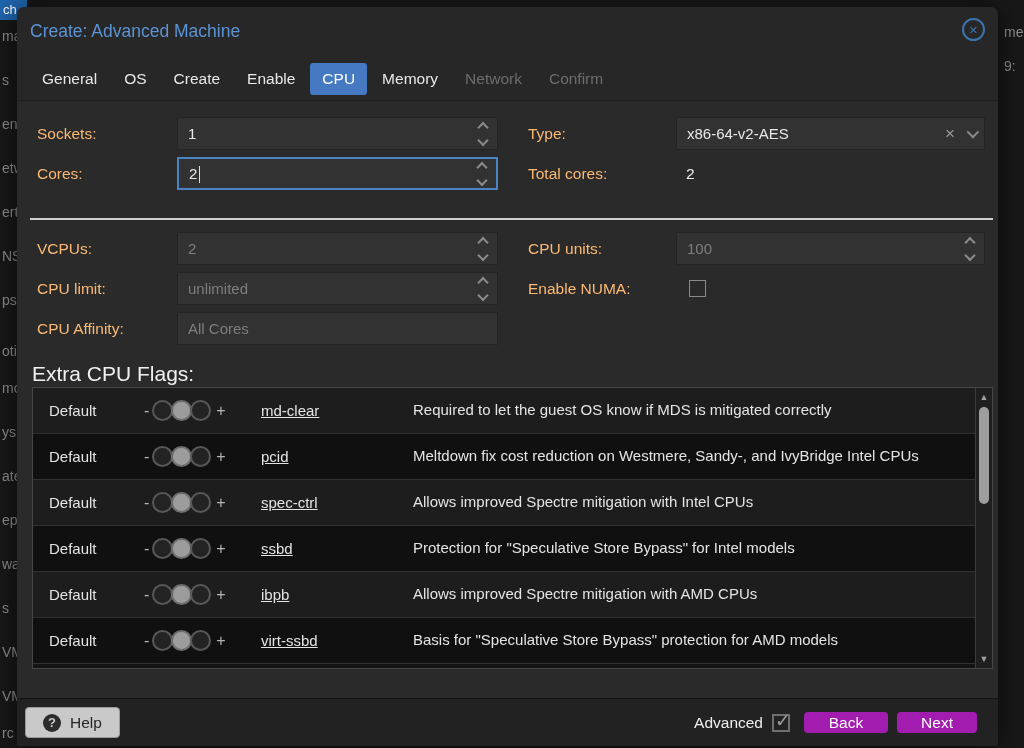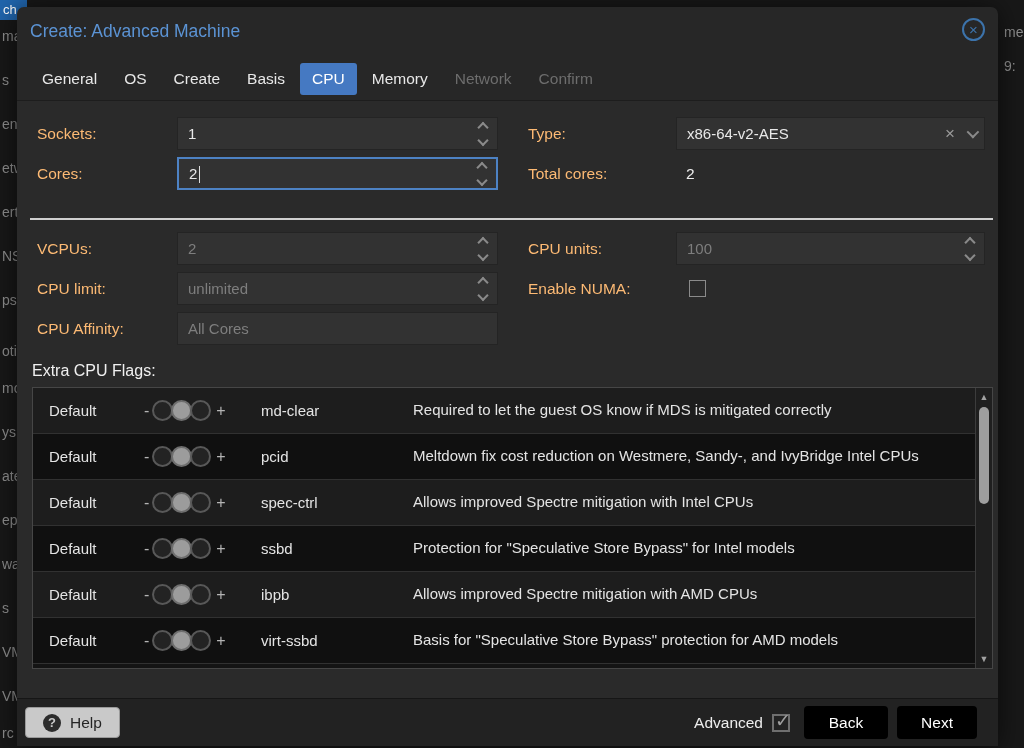--- a/index.html
+++ b/index.html
@@ -48,39 +48,39 @@
   .chev { width:8px; height:8px; }
   .chev.up  { border-left:2px solid #8a8a8a; border-top:2px solid #8a8a8a; transform:rotate(45deg); }
   .chev.down{ border-right:2px solid #8a8a8a; border-bottom:2px solid #8a8a8a; transform:rotate(45deg); }
   .combo-icons { position:absolute; right:8px; top:0; bottom:0; display:flex; align-items:center; gap:12px; }
   .clear-x { color:#9a9a9a; font-size:17px; cursor:pointer; }
   .combo-chev { width:9px; height:9px; border-right:2px solid #8a8a8a; border-bottom:2px solid #8a8a8a; transform:rotate(45deg) translateY(-2px); cursor:pointer; }
   .plain-value { position:absolute; height:33px; line-height:33px; font-size:15.5px; color:#eee; }
   .checkbox { position:absolute; width:17px; height:17px; border:1px solid #8a8a8a; background:transparent; cursor:pointer; }
   .separator { position:absolute; height:2px; background:#cfcfcf; }
   
-  .flags-label { position:absolute; font-size:16px; color:#f0f0f0; }
+  .flags-label { position:absolute; font-size:21px; color:#f0f0f0; }
   .flags-table {
     position:absolute; left:15px; top:286px; width:961px; height:282px;
     border:1px solid #464646; background:#141414; overflow:hidden;
   }
   .flag-rows { position:absolute; top:0; left:0; right:17px; }
   .flag-row {
     display:grid; grid-template-columns:90px 122px 152px 1fr;
     align-items:center; min-height:46px; padding:4px 10px 4px 16px;
     border-bottom:1px solid #313131; font-size:15px; color:#e4e4e4; cursor:pointer;
   }
   .flag-row.odd  { background:#1d1d1d; }
   .flag-row.even { background:#101010; }
   .tri-slider { display:flex; align-items:center; }
   .tri-minus,.tri-plus { color:#b5b5b5; font-size:16px; padding:0 5px; cursor:pointer; }
   .dot { width:21px; height:21px; border-radius:50%; border:2px solid #585858; background:#232323; margin-left:-2px; cursor:pointer; }
   .dot:first-of-type { margin-left:0; }
   .dot.mid { background:#9c9c9c; border-color:#6e6e6e; }
-  .flag-name { font-size:15px; }
+  .flag-name { font-size:15px;text-decoration:underline; }
   .flag-desc { font-size:15px; line-height:1.35; padding-right:6px; }
   
   .sbar { position:absolute; top:0; right:0; bottom:0; width:17px; background:#1f1f1f; border-left:1px solid #3c3c3c; }
   .sb-arrow { position:absolute; left:0; right:0; text-align:center; color:#a2a2a2; font-size:9px; cursor:pointer; }
   .sb-arrow.up { top:4px; } .sb-arrow.down { bottom:4px; }
   .sb-thumb { position:absolute; left:3px; top:19px; width:10px; height:97px; background:#9e9e9e; border-radius:5px; cursor:grab; }
   
   .dialog-footer {
     position:absolute; left:0; right:0; bottom:0; height:48px; background:#222;
     border-top:1px solid #161616; display:flex; align-items:center; padding:0 8px;
@@ -89,21 +89,21 @@
     display:flex; align-items:center; gap:9px; height:31px; padding:0 17px;
     background:#c9c9c9; border:1px solid #9a9a9a; border-radius:4px;
     color:#252525; font-size:15.5px; cursor:pointer;
   }
   .q-icon { width:18px; height:18px; border-radius:50%; background:#2c2c2c; color:#c9c9c9; font-size:13px; font-weight:bold; line-height:18px; text-align:center; }
   .footer-spacer { flex:1; }
   .adv-label { font-size:15.5px; color:#ededed; margin-right:9px; }
   .adv-check { position:relative; width:18px; height:18px; border:2px solid #6f6f6f; margin-right:14px; cursor:pointer; }
   .adv-check .mark { position:absolute; top:-7px; left:1px; color:#9e9e9e; font-size:19px; }
   .btn-blue {
-    height:33px; background:#000000; border-radius:4px; color:#fff; font-size:15.5px;
+    height:21px; background:#a21caf; border-radius:4px; color:#fff; font-size:15.5px;
     display:flex; align-items:center; justify-content:center; cursor:pointer;
   }
   .btn-back { width:84px; margin-right:9px; }
   .btn-next { width:80px; margin-right:13px; }
 </style>
 </head>
 <body>
 
 <div class="screen">
 
@@ -134,21 +134,21 @@
 
   <div class="dialog">
 
     <div class="dialog-title">Create: Advanced Machine</div>
     <div class="close-btn">×</div>
 
     <div class="tabs" id="tab-bar">
         <div class="tab">General</div>
         <div class="tab">OS</div>
         <div class="tab">Create</div>
-        <div class="tab">Basis</div>
+        <div class="tab">Enable</div>
         <div class="tab active">CPU</div>
         <div class="tab">Memory</div>
         <div class="tab disabled">Network</div>
         <div class="tab disabled">Confirm</div>
       </div>
 
     <div class="dialog-body">
 
       <div class="flabel" style="left:20px; top:16px;">Sockets:</div>
       <div class="field" style="left:160px; top:16px; width:321px;">

